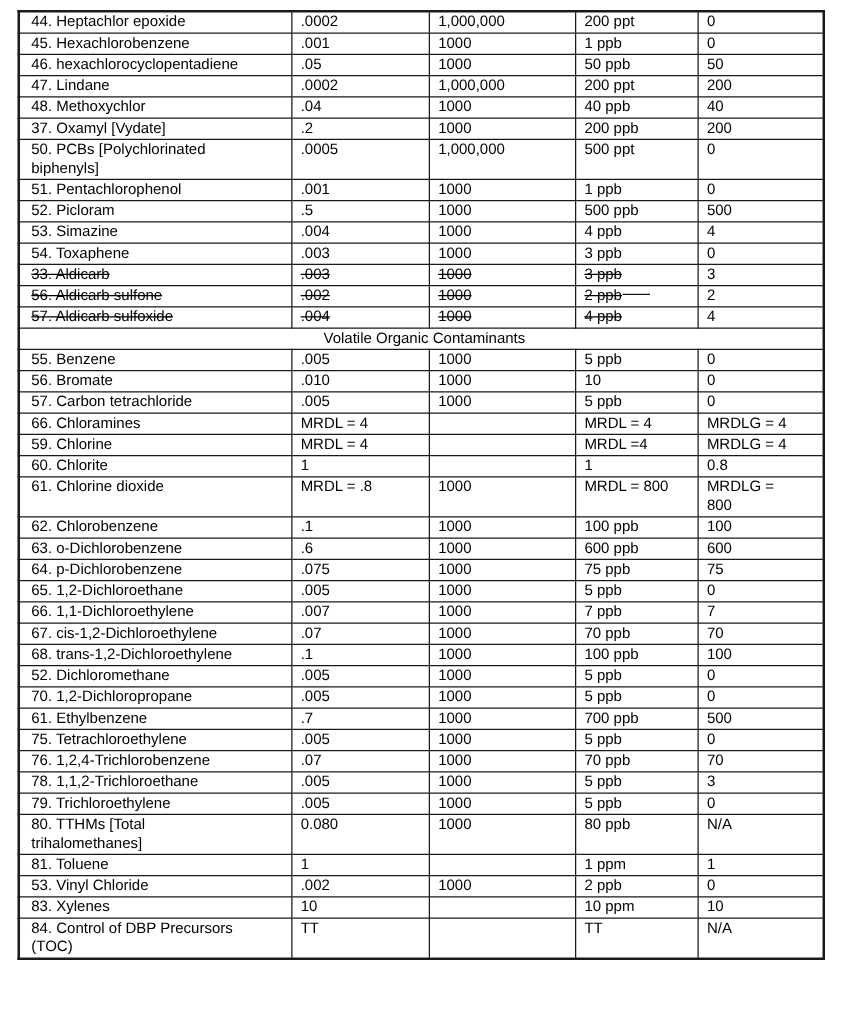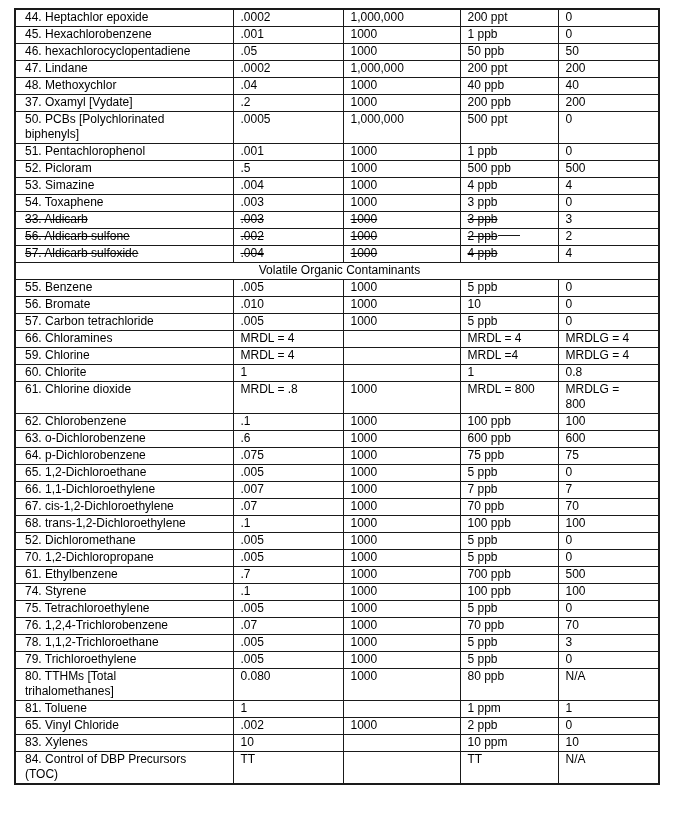--- a/index.html
+++ b/index.html
@@ -274,27 +274,20 @@
           <td>0</td>
         </tr>
         <tr>
           <td class="name-col">61. Ethylbenzene</td>
           <td>.7</td>
           <td>1000</td>
           <td>700 ppb</td>
           <td>500</td>
         </tr>
         <tr>
-          <td class="name-col">74. Styrene</td>
-          <td>.1</td>
-          <td>1000</td>
-          <td>100 ppb</td>
-          <td>100</td>
-        </tr>
-        <tr>
           <td class="name-col">75. Tetrachloroethylene</td>
           <td>.005</td>
           <td>1000</td>
           <td>5 ppb</td>
           <td>0</td>
         </tr>
         <tr>
           <td class="name-col">76. 1,2,4-Trichlorobenzene</td>
           <td>.07</td>
           <td>1000</td>
@@ -324,21 +317,21 @@
           <td>N/A</td>
         </tr>
         <tr>
           <td class="name-col">81. Toluene</td>
           <td>1</td>
           <td></td>
           <td>1 ppm</td>
           <td>1</td>
         </tr>
         <tr>
-          <td class="name-col">65. Vinyl Chloride</td>
+          <td class="name-col">53. Vinyl Chloride</td>
           <td>.002</td>
           <td>1000</td>
           <td>2 ppb</td>
           <td>0</td>
         </tr>
         <tr>
           <td class="name-col">83. Xylenes</td>
           <td>10</td>
           <td></td>
           <td>10 ppm</td>

